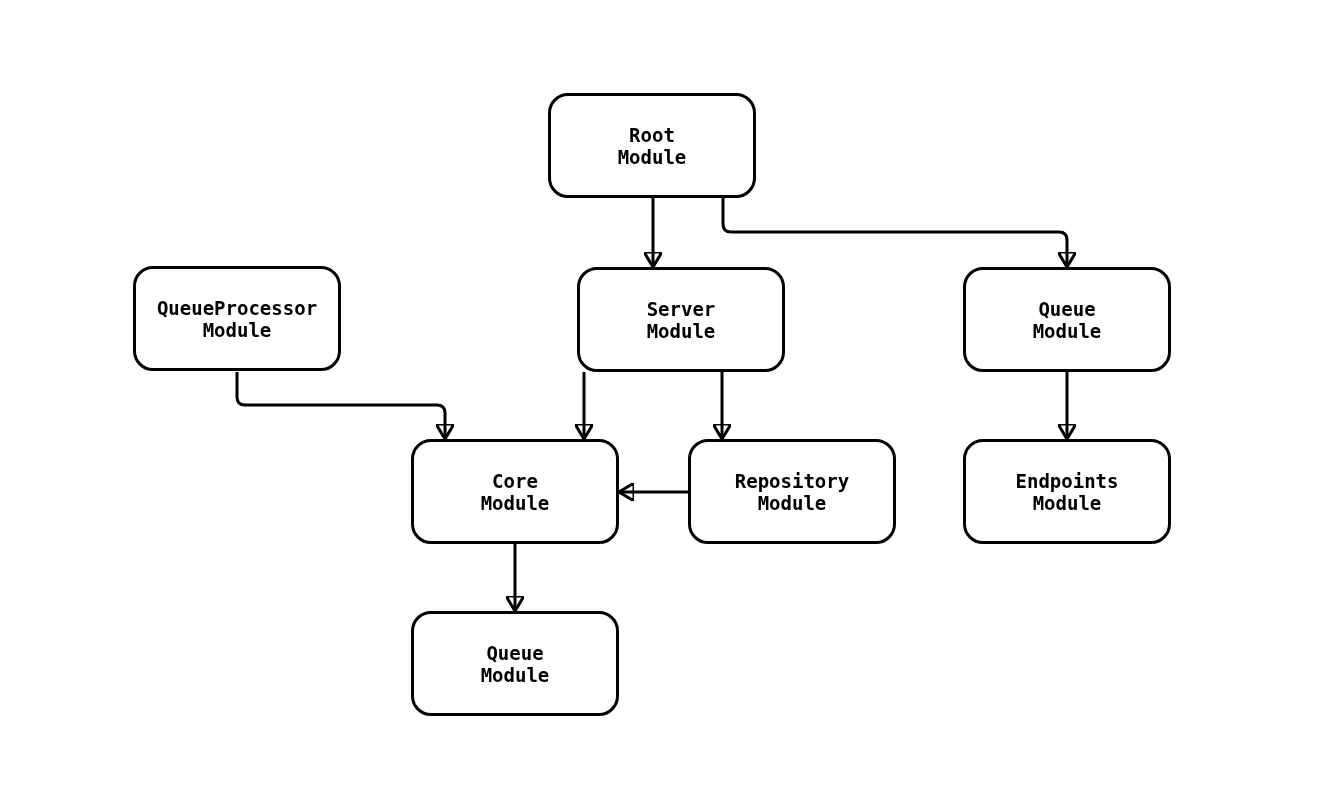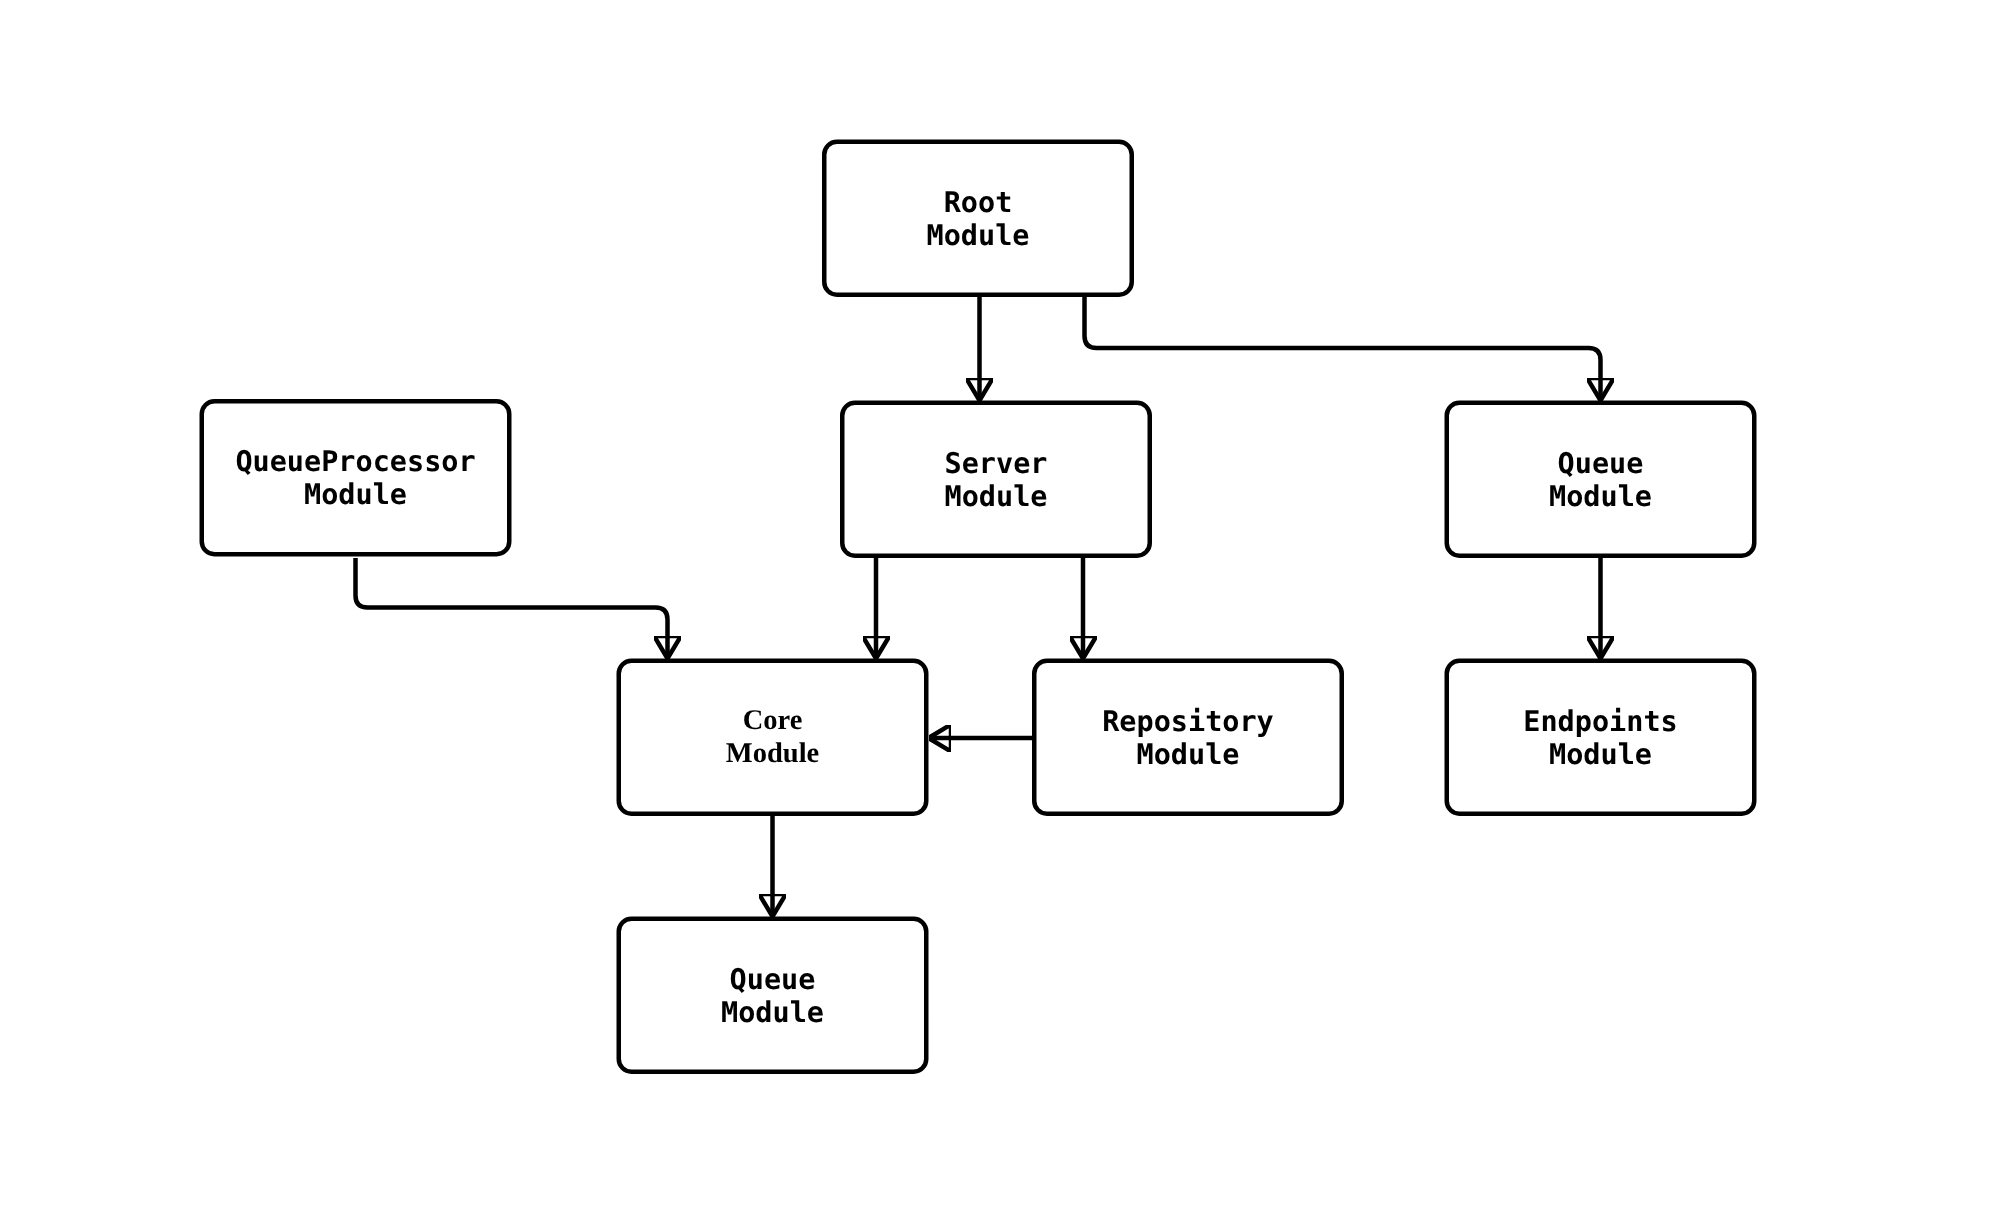--- a/index.html
+++ b/index.html
@@ -28,21 +28,21 @@
     stroke-width: 3;
     stroke-linecap: butt;
   }
   .node {
     position: absolute;
     width: 208px;
     height: 105px;
     box-sizing: border-box;
     background: #ffffff;
     border: 3px solid #000000;
-    border-radius: 10px;
+    border-radius: 20px;
     display: flex;
     flex-direction: column;
     align-items: center;
     justify-content: center;
     text-align: center;
     font-weight: 700;
     font-size: 19px;
     line-height: 22px;
     color: #000000;
   }
@@ -73,31 +73,31 @@
   <div class="node" style="left:548px; top:93px;">
     <span>Root</span>
     <span>Module</span>
   </div>
 
   <div class="node" style="left:133px; top:266px;align-items:center;">
     <span>QueueProcessor</span>
     <span>Module</span>
   </div>
 
-  <div class="node" style="left:560px; top:267px;">
+  <div class="node" style="left:577px; top:267px;">
     <span>Server</span>
     <span>Module</span>
   </div>
 
   <div class="node" style="left:963px; top:267px;">
     <span>Queue</span>
     <span>Module</span>
   </div>
 
-  <div class="node" style="left:411px; top:439px;font-family:Liberation Serif, serif;">
+  <div class="node" style="left:411px; top:439px;">
     <span>Core</span>
     <span>Module</span>
   </div>
 
   <div class="node" style="left:688px; top:439px;">
     <span>Repository</span>
     <span>Module</span>
   </div>
 
   <div class="node" style="left:963px; top:439px;">

